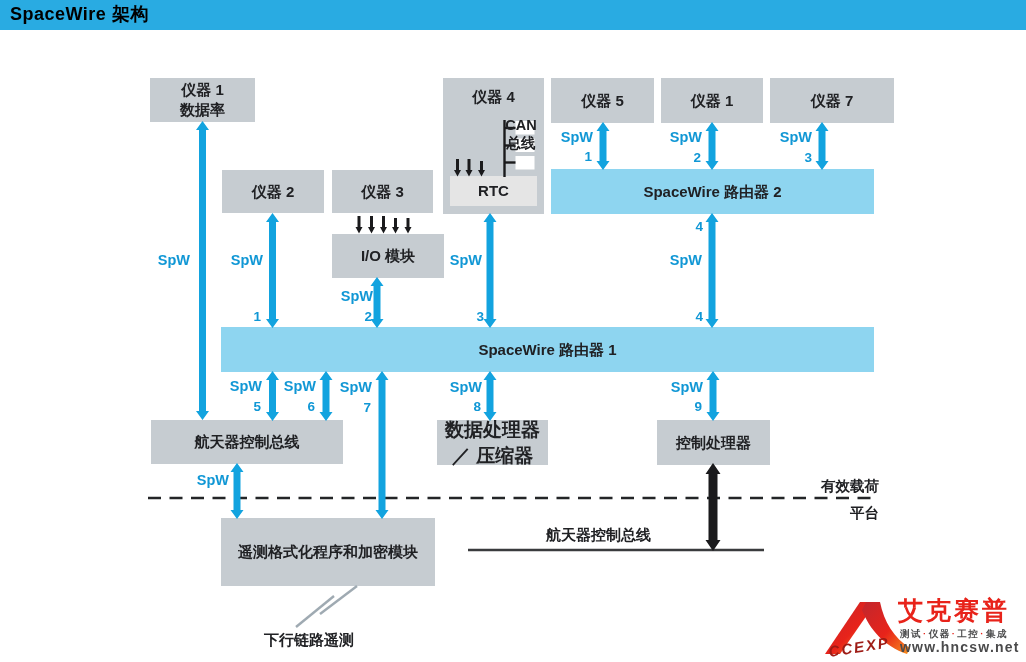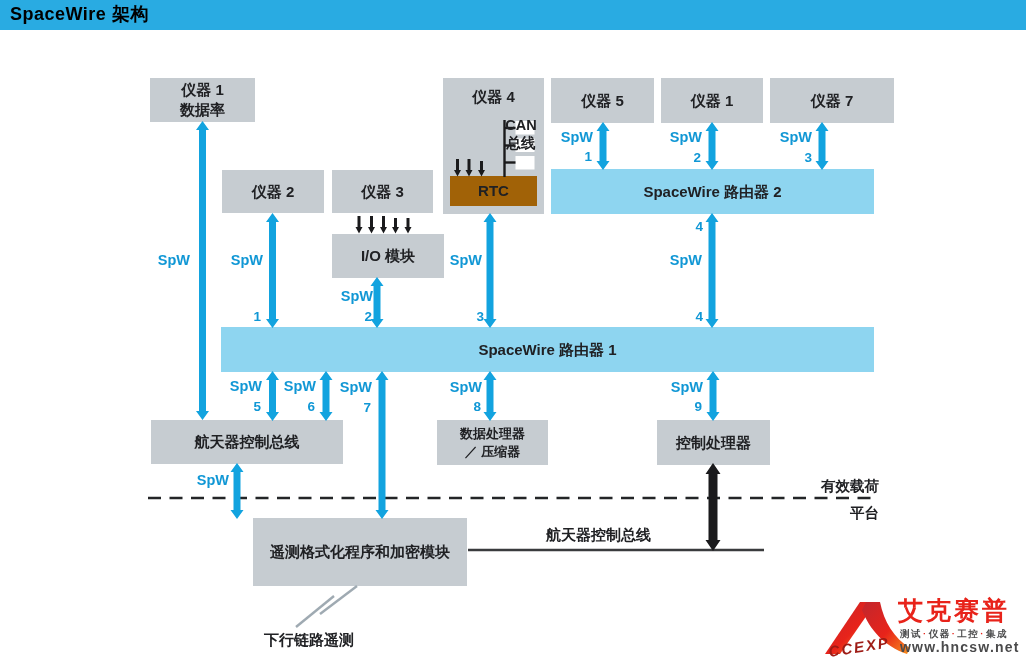--- a/index.html
+++ b/index.html
@@ -5,21 +5,21 @@
   html,body{margin:0;padding:0;background:#fff;}
   #stage{position:relative;width:1026px;height:662px;overflow:hidden;
          font-family:"Liberation Sans","DejaVu Sans",sans-serif;background:#ffffff;}
   .titlebar{position:absolute;left:0;top:0;width:1026px;height:30px;background:#29ABE2;}
   .titlebar h1{margin:0;padding:0 0 0 10px;font-size:18px;line-height:29px;color:#000000;
                font-weight:bold;letter-spacing:.5px;}
   .box{position:absolute;background:#C6CCD1;color:#202124;font-weight:bold;font-size:15px;
        display:flex;flex-direction:column;align-items:center;justify-content:center;
        text-align:center;line-height:1.32;z-index:1;}
   .router{background:#8ED5F0;}
-  .whitebox{background:#a16207;}
+  .whitebox{background:#e5e5e5;}
   .svg-layer{position:absolute;left:0;top:0;z-index:2;}
   .lbl{position:absolute;width:44px;text-align:right;color:#1097D5;font-size:14.5px;
        font-weight:bold;z-index:3;}
   .port{position:absolute;width:20px;text-align:right;color:#1097D5;font-size:13.5px;
         font-weight:bold;z-index:3;}
   .anno{position:absolute;color:#202124;font-weight:bold;font-size:15px;z-index:3;}
   .anno.right{text-align:right;width:70px;font-size:14.5px;}
   .can-label{position:absolute;left:458px;top:116px;width:46px;text-align:center;
              color:#202124;font-weight:bold;font-size:14.5px;line-height:1.25;z-index:3;margin-left:40px;}
   
@@ -76,28 +76,28 @@
   </div>
   <div class="box" style="left:332px;top:234px;width:112px;height:44px;justify-content:center;">
     <span>I/O 模块</span>
   </div>
   <div class="box router" style="left:221px;top:327px;width:653px;height:45px;">
     <span>SpaceWire 路由器 1</span>
   </div>
   <div class="box" style="left:151px;top:420px;width:192px;height:44px;">
     <span>航天器控制总线</span>
   </div>
-  <div class="box" style="left:437px;top:420px;width:111px;height:45px;font-size:13px;">
+  <div class="box" style="left:437px;top:420px;width:111px;height:45px;font-size:19px;">
     <span>数据处理器</span>
     <span>／ 压缩器</span>
   </div>
   <div class="box" style="left:657px;top:420px;width:113px;height:45px;">
     <span>控制处理器</span>
   </div>
-  <div class="box" style="left:221px;top:518px;width:214px;height:68px;margin-left:32px;">
+  <div class="box" style="left:221px;top:518px;width:214px;height:68px;">
     <span>遥测格式化程序和加密模块</span>
   </div>
 
   <svg class="svg-layer" width="1026" height="662" viewBox="0 0 1026 662">
 
     <line x1="148" y1="498" x2="873" y2="498" stroke="#232527" stroke-width="2.4" stroke-dasharray="13 8.5"></line>
 
     <line x1="468" y1="550" x2="764" y2="550" stroke="#3A3B3D" stroke-width="2.4"></line>
 
     <g stroke="#9FAAB2" stroke-width="2.4">

